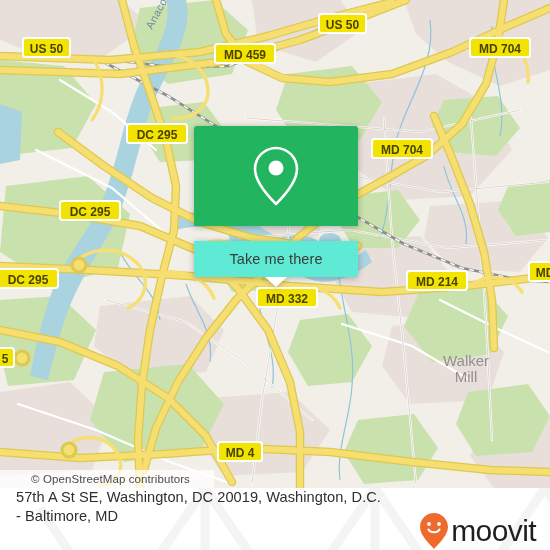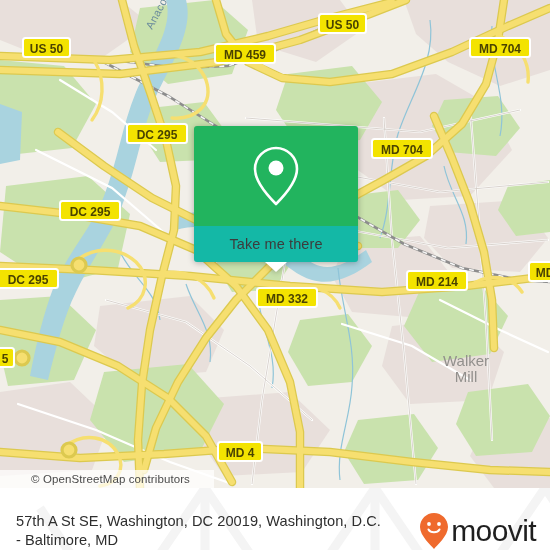--- a/index.html
+++ b/index.html
@@ -31,45 +31,46 @@
   #card {
     position:absolute; left:194px; top:126px; width:164px; z-index:50;
     filter:drop-shadow(0 1px 3px rgba(0,0,0,0.28));
   }
   #card-green {
     height:100px; background:#22b45e;
     border-radius:3px 3px 0 0;
     display:flex; align-items:center; justify-content:center;
   }
   #card-foot {
-    height:36px; background:#14b8a6;
+    height:36px; background:#5eead4;
     border-radius:0 0 3px 3px;
     display:flex; align-items:center; justify-content:center;
     position:relative;
+    margin-top:15px;
   }
   #card-foot-label {
     font-size:14.5px; color:#3c3c3c; letter-spacing:0.1px;
   }
   #card-pointer {
     position:absolute; left:50%; top:100%; transform:translateX(-50%);
     width:0; height:0;
     border-left:11px solid transparent;
     border-right:11px solid transparent;
     border-top:10px solid #ffffff;
   }
 
   
   #footer {
     position:absolute; left:0; top:488px; width:550px; height:62px;
     background:#ffffff; overflow:hidden;
   }
   #footer-watermark { position:absolute; left:0; top:-40px; opacity:1; }
   #footer-inner {
     position:relative; height:100%;
-    display:flex; align-items:flex-end; justify-content:space-between;
+    display:flex; align-items:flex-start; justify-content:space-between;
     padding:0 14px 0 16px;
   }
   #footer-address {
     font-size:14.6px; color:#2e2e2e; line-height:19px;
     max-width:370px; letter-spacing:0.05px;
   }
   #moovit-logo { display:flex; align-items:center; gap:2px;margin-top:24px; }
   #moovit-wordmark {
     font-size:30px; color:#1f1f1f; letter-spacing:-0.6px;
     font-weight:400; line-height:30px;

